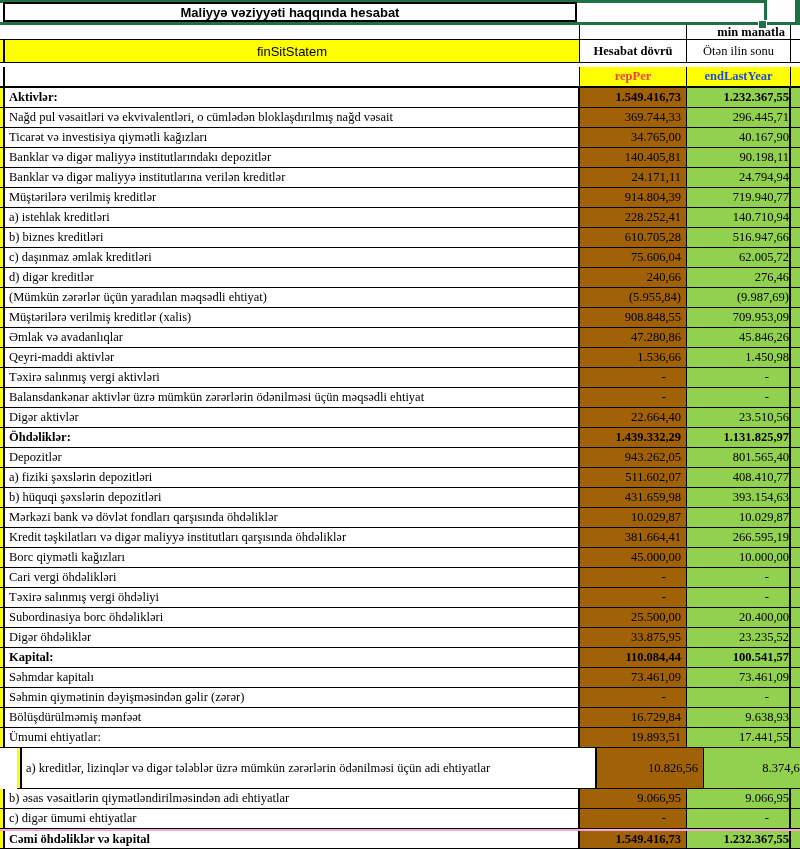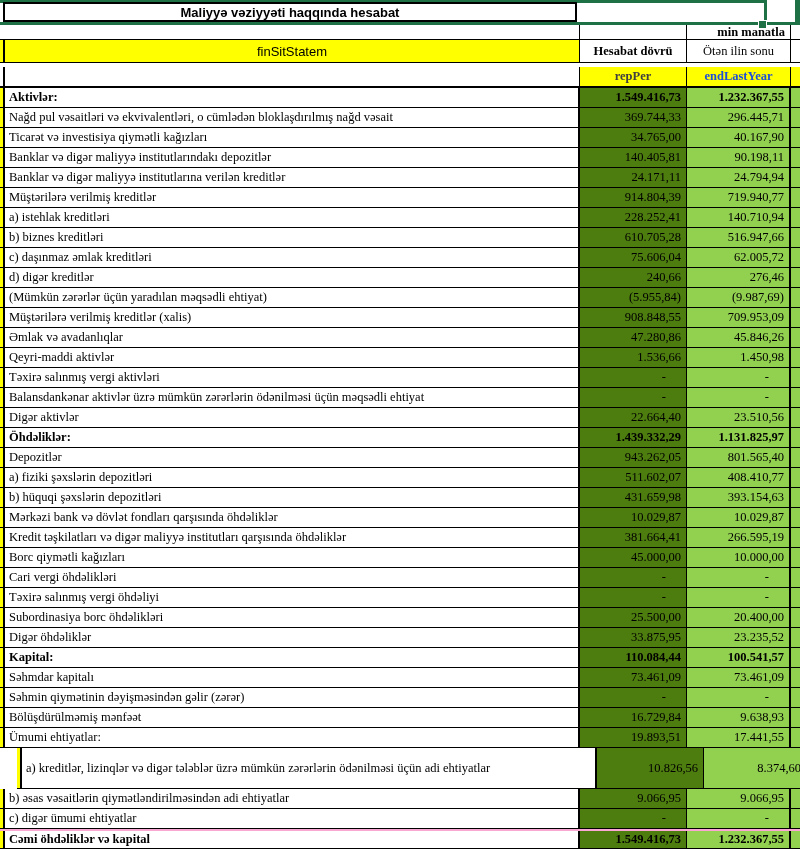--- a/index.html
+++ b/index.html
@@ -34,36 +34,36 @@
   .hdr-row .label  { width:575px; background:#FFFF00; border-right:1px solid #000;
                      justify-content:center; font-family:"Liberation Sans", sans-serif; font-size:13px; }
   .hdr-row .cc { width:107px; border-right:1px solid #000; justify-content:center; font-weight:bold; font-size:12.5px; }
   .hdr-row .d  { width:104px; border-right:1px solid #000; justify-content:center; font-weight:normal; font-size:12.5px; }
   .hdr-row .e  { width:9px; }
 
   .code-row { position:absolute; left:0; top:67px; height:21px; border-bottom:2px solid #000; }
   .code-row .sliver { width:5px; background:#fff; border-right:2px solid #000; }
   .code-row .label  { width:575px; background:#fff; border-right:1px solid #000; }
   .code-row .cc { width:107px; background:#FFFF00; border-right:1px solid #000; justify-content:center;
-                  font-weight:bold; font-size:12.5px; color:#404040; }
+                  font-weight:bold; font-size:12.5px; color:#ef4444; }
   .code-row .d  { width:104px; background:#FFFF00; border-right:1px solid #000; justify-content:center;
                   font-weight:bold; font-size:12.5px; color:#1d4ed8; }
   .code-row .e  { width:9px; background:#FFFF00; }
 
   
   #rows { position:absolute; left:0; top:88px; width:800px; }
   .row { display:flex; width:800px; height:20px; border-bottom:1px solid #000; background:#fff; }
   .row.tall { height:41px;margin-left:17px; }
   .row.thick-top { border-top:2px solid #f9a8d4; }
   .row .sliver { width:5px; background:#FFFF00; border-right:2px solid #000; flex:none; }
   .row .label  { width:575px; padding-left:4px; border-right:2px solid #000; flex:none; font-size:12.5px; }
-  .row .num1 { width:107px; background:#4d7c0f; border-right:1px solid #000; flex:none;
+  .row .num1 { width:107px; background:#a16207; border-right:1px solid #000; flex:none;
                justify-content:flex-end; padding-right:5px; font-size:12.5px; }
   .row .num2 { width:104px; background:#92D050; border-right:2px solid #000; flex:none;
-               justify-content:flex-end; padding-right:5px; font-size:12.5px; }
+               justify-content:flex-end; font-size:12.5px; }
   .row .rsliver { width:9px; background:#92D050; flex:none; }
   .row.bold { font-weight:bold; }
   .row .dash { padding-right:20px; }
 </style>
 </head>
 <body>
 
 <div class="sheet">
 
   <div class="sel-top"></div>

